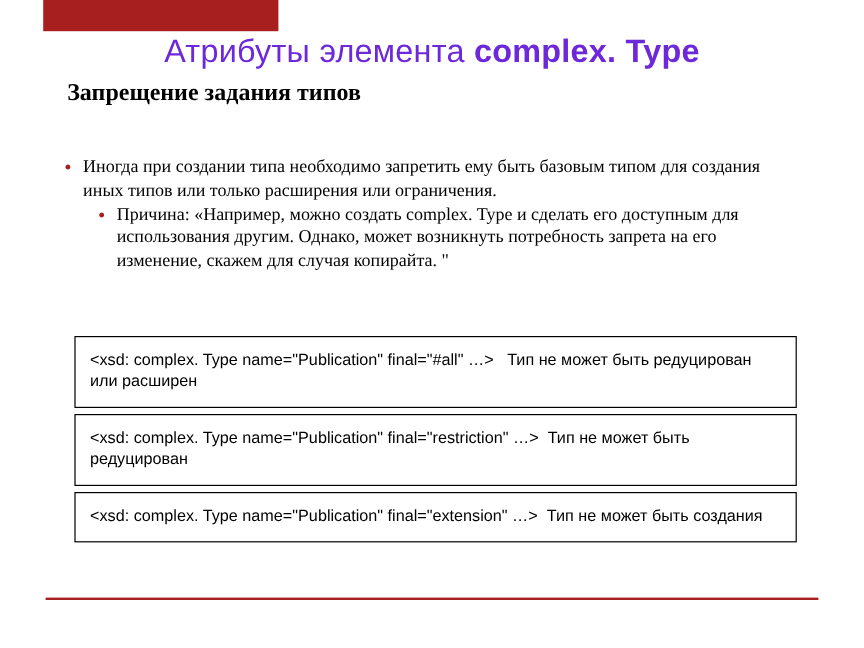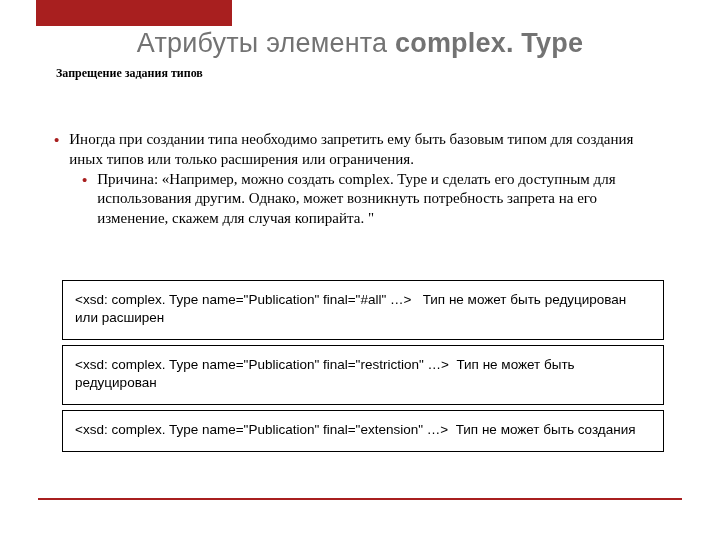--- a/index.html
+++ b/index.html
@@ -27,31 +27,31 @@
     background: #a81f1f;
   }
   .title {
     position: absolute;
     top: 28px;
     left: 0;
     width: 720px;
     text-align: center;
     font-family: Arial, Helvetica, sans-serif;
     font-size: 27px;
-    color: #737373;
+    color: #6d28d9;
     letter-spacing: 0.2px;
   }
   .title .bold { font-weight: 700; }
   .subhead {
     position: absolute;
     top: 66px;
     left: 56px;
     font-family: Georgia, 'Times New Roman', serif;
     font-weight: 700;
-    font-size: 12px;
+    font-size: 20px;
     color: #000;
   }
   .body {
     position: absolute;
     top: 130px;
     left: 54px;
     right: 54px;
     font-size: 15px;
     line-height: 1.32;
   }

